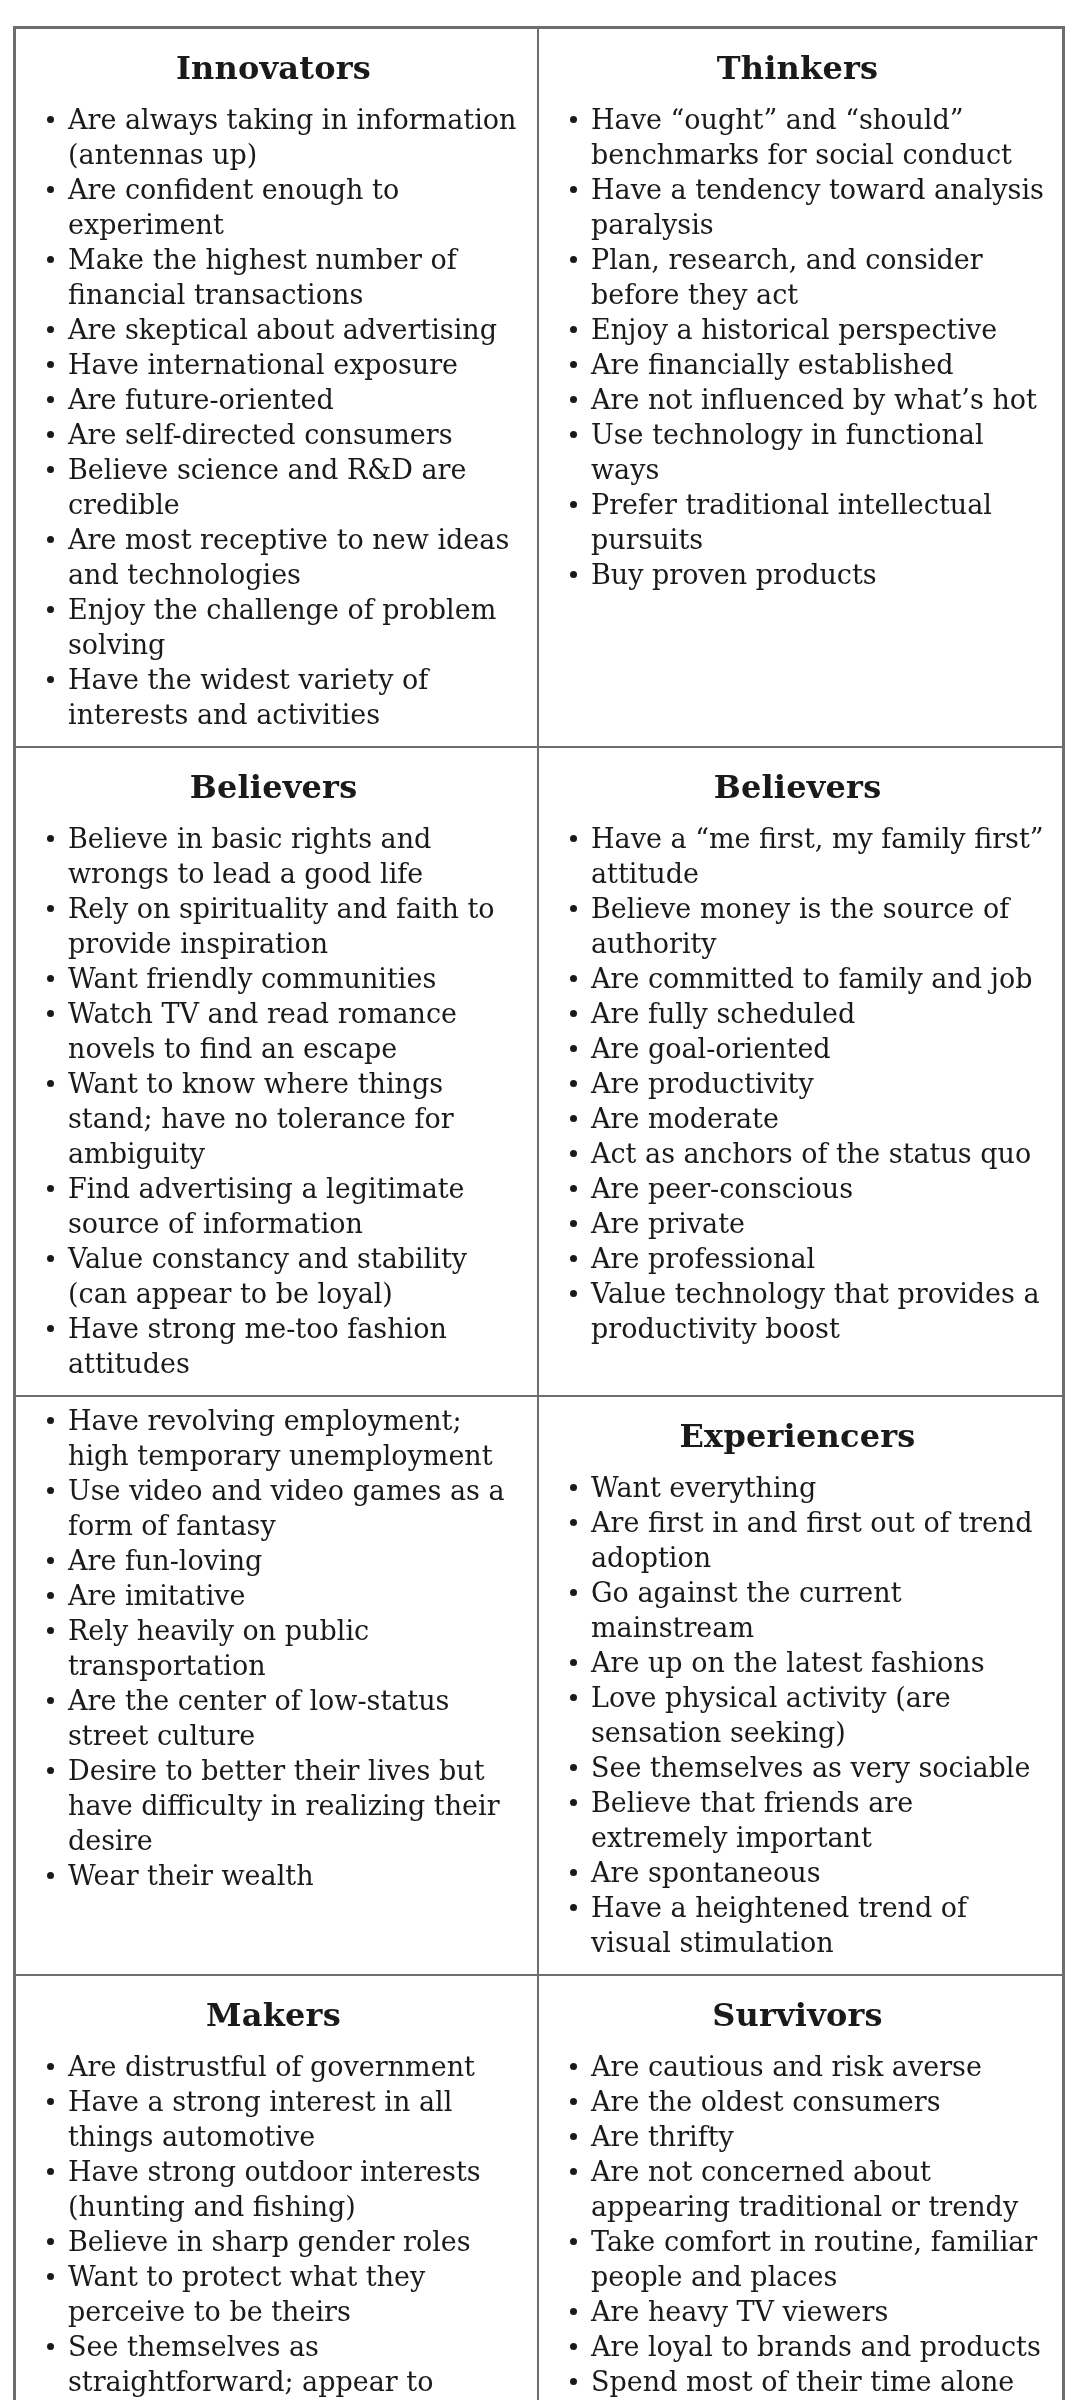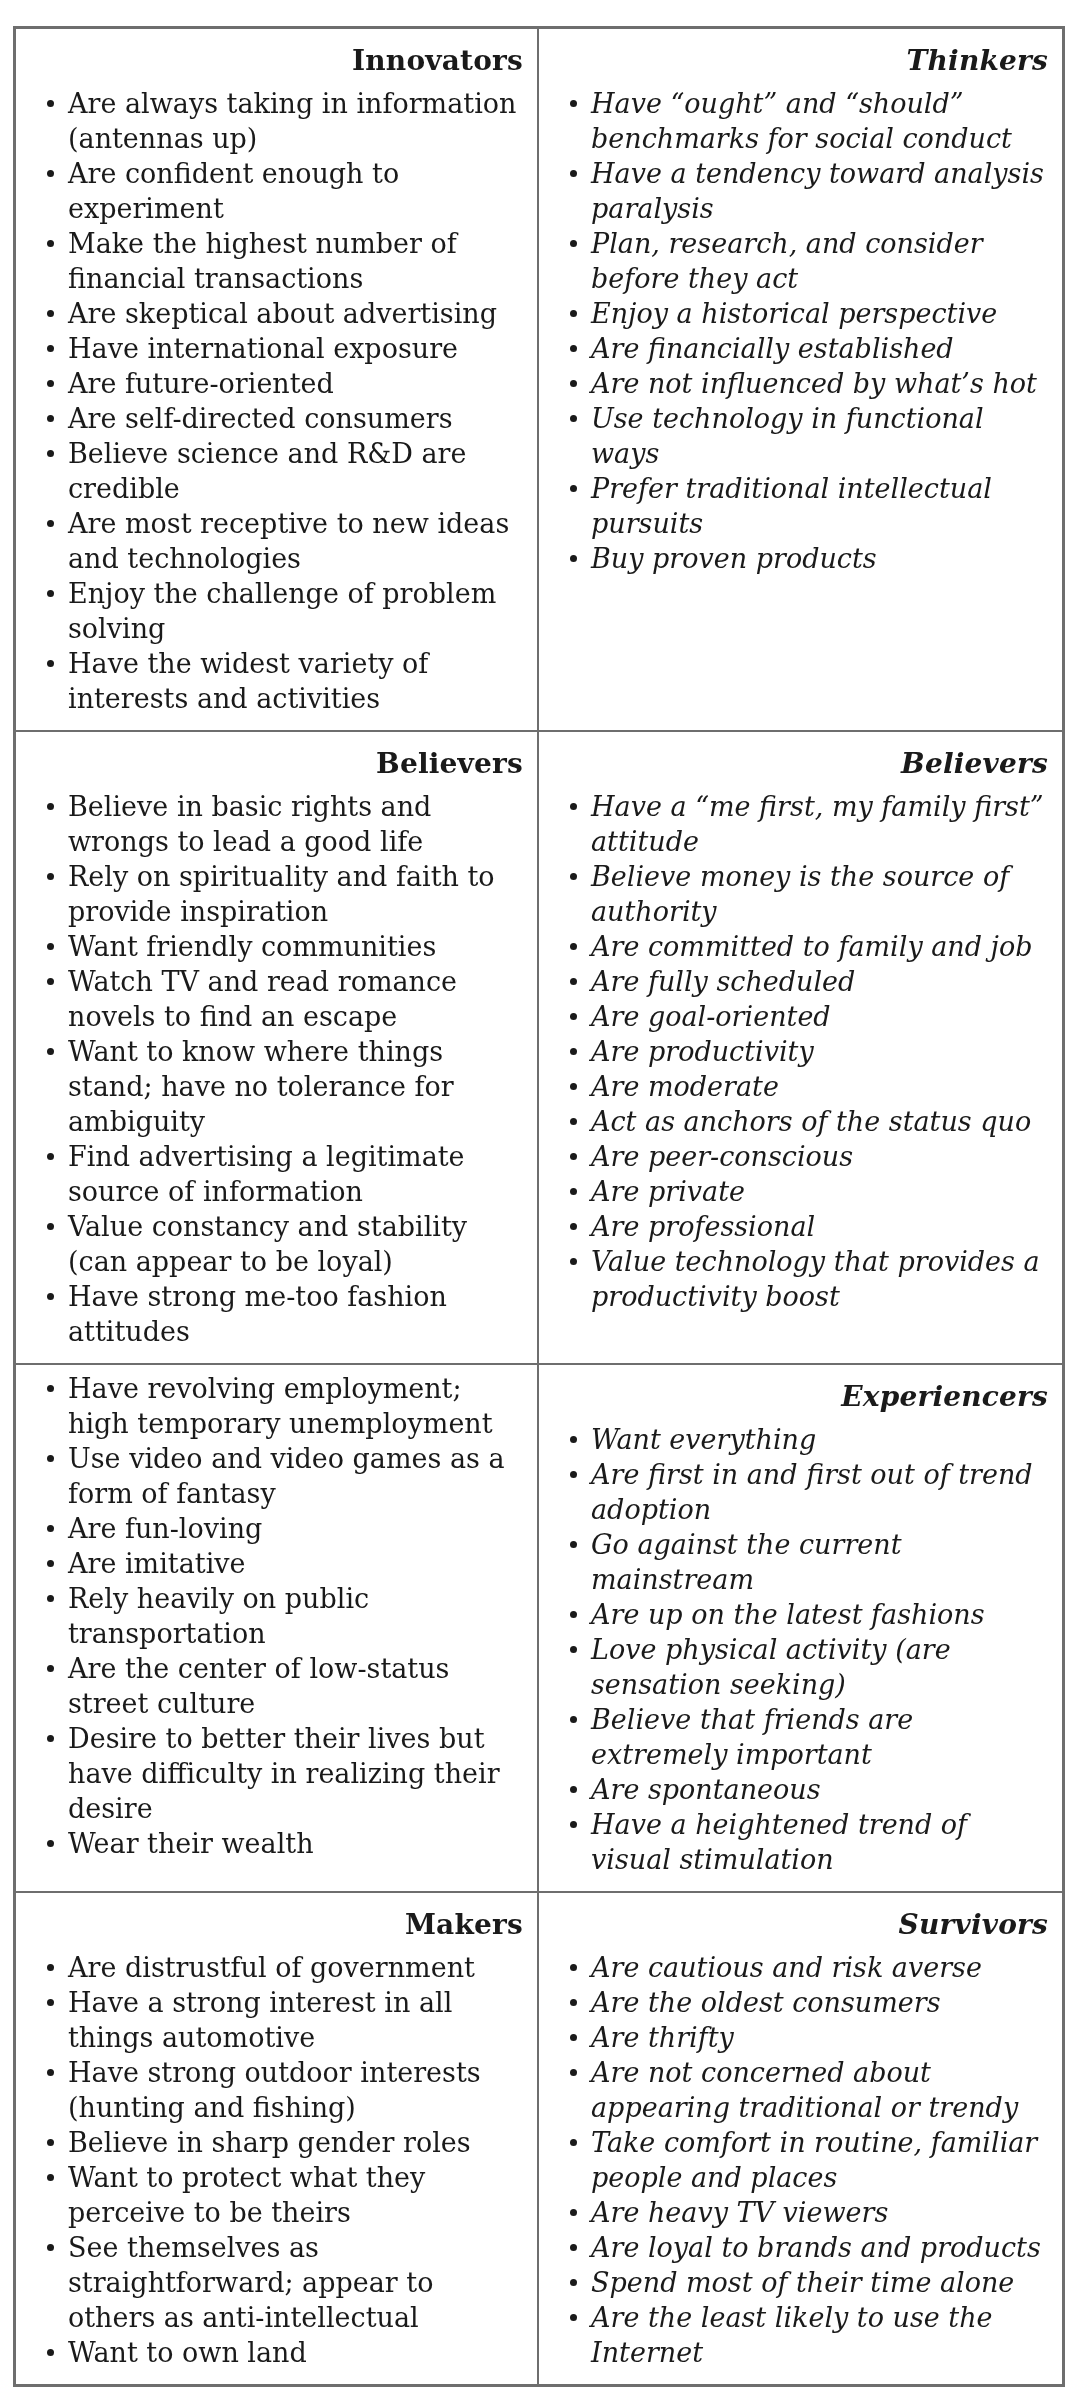--- a/index.html
+++ b/index.html
@@ -23,28 +23,28 @@
     display: grid;
     grid-template-columns: 1fr 1fr;
     background: #ffffff;
   }
   .cell {
     box-sizing: border-box;
     border-right: 2px solid #6e6e6e;
     border-bottom: 2px solid #6e6e6e;
     padding: 6px 6px 14px 0;
   }
-  .cell:nth-child(2n) { border-right: none; font-style: italic; }
+  .cell:nth-child(2n) { border-right: none; }
   .cell:nth-last-child(-n+2) { border-bottom: none; }
   .cell h2 {
-    margin: 8px;
-    font-size: 28px;
+    margin: 16px;
+    font-size: 32px;
     font-weight: 700;
     line-height: 35px;
-    text-align: right;
+    text-align: center;
     letter-spacing: 0.2px;
   }
   .cell ul {
     margin: 0;
     padding: 0 4px 0 52px;
     list-style: none;
   }
   .cell li {
     font-size: 27px;
     line-height: 35px;
@@ -145,20 +145,21 @@
     </section>
 
     <section class="cell">
       <h2>Experiencers</h2>
       <ul>
           <li>Want everything</li>
           <li>Are first in and first out of trend adoption</li>
           <li>Go against the current mainstream</li>
           <li>Are up on the latest fashions</li>
           <li>Love physical activity (are sensation seeking)</li>
+          <li>See themselves as very sociable</li>
           <li>Believe that friends are extremely important</li>
           <li>Are spontaneous</li>
           <li>Have a heightened trend of visual stimulation</li>
         </ul>
     </section>
 
     <section class="cell">
       <h2>Makers</h2>
       <ul>
           <li>Are distrustful of government</li>

